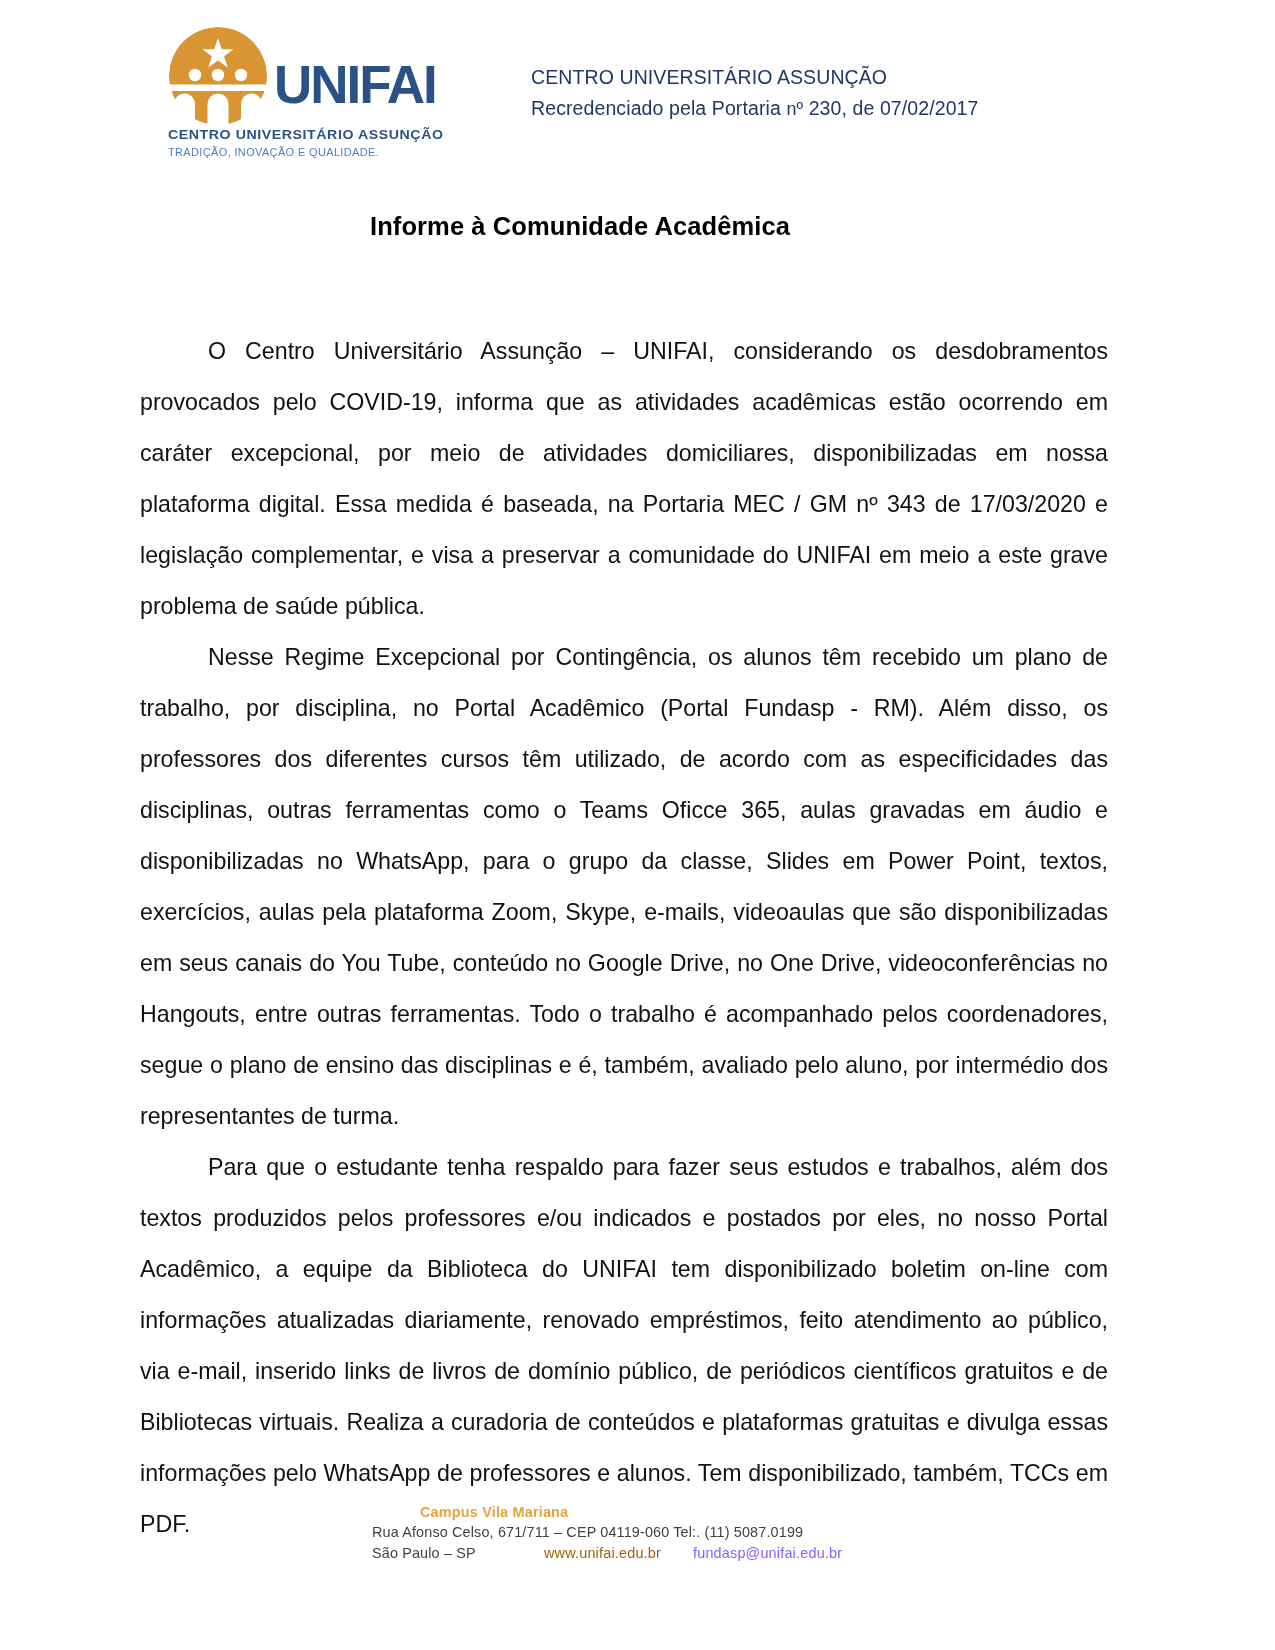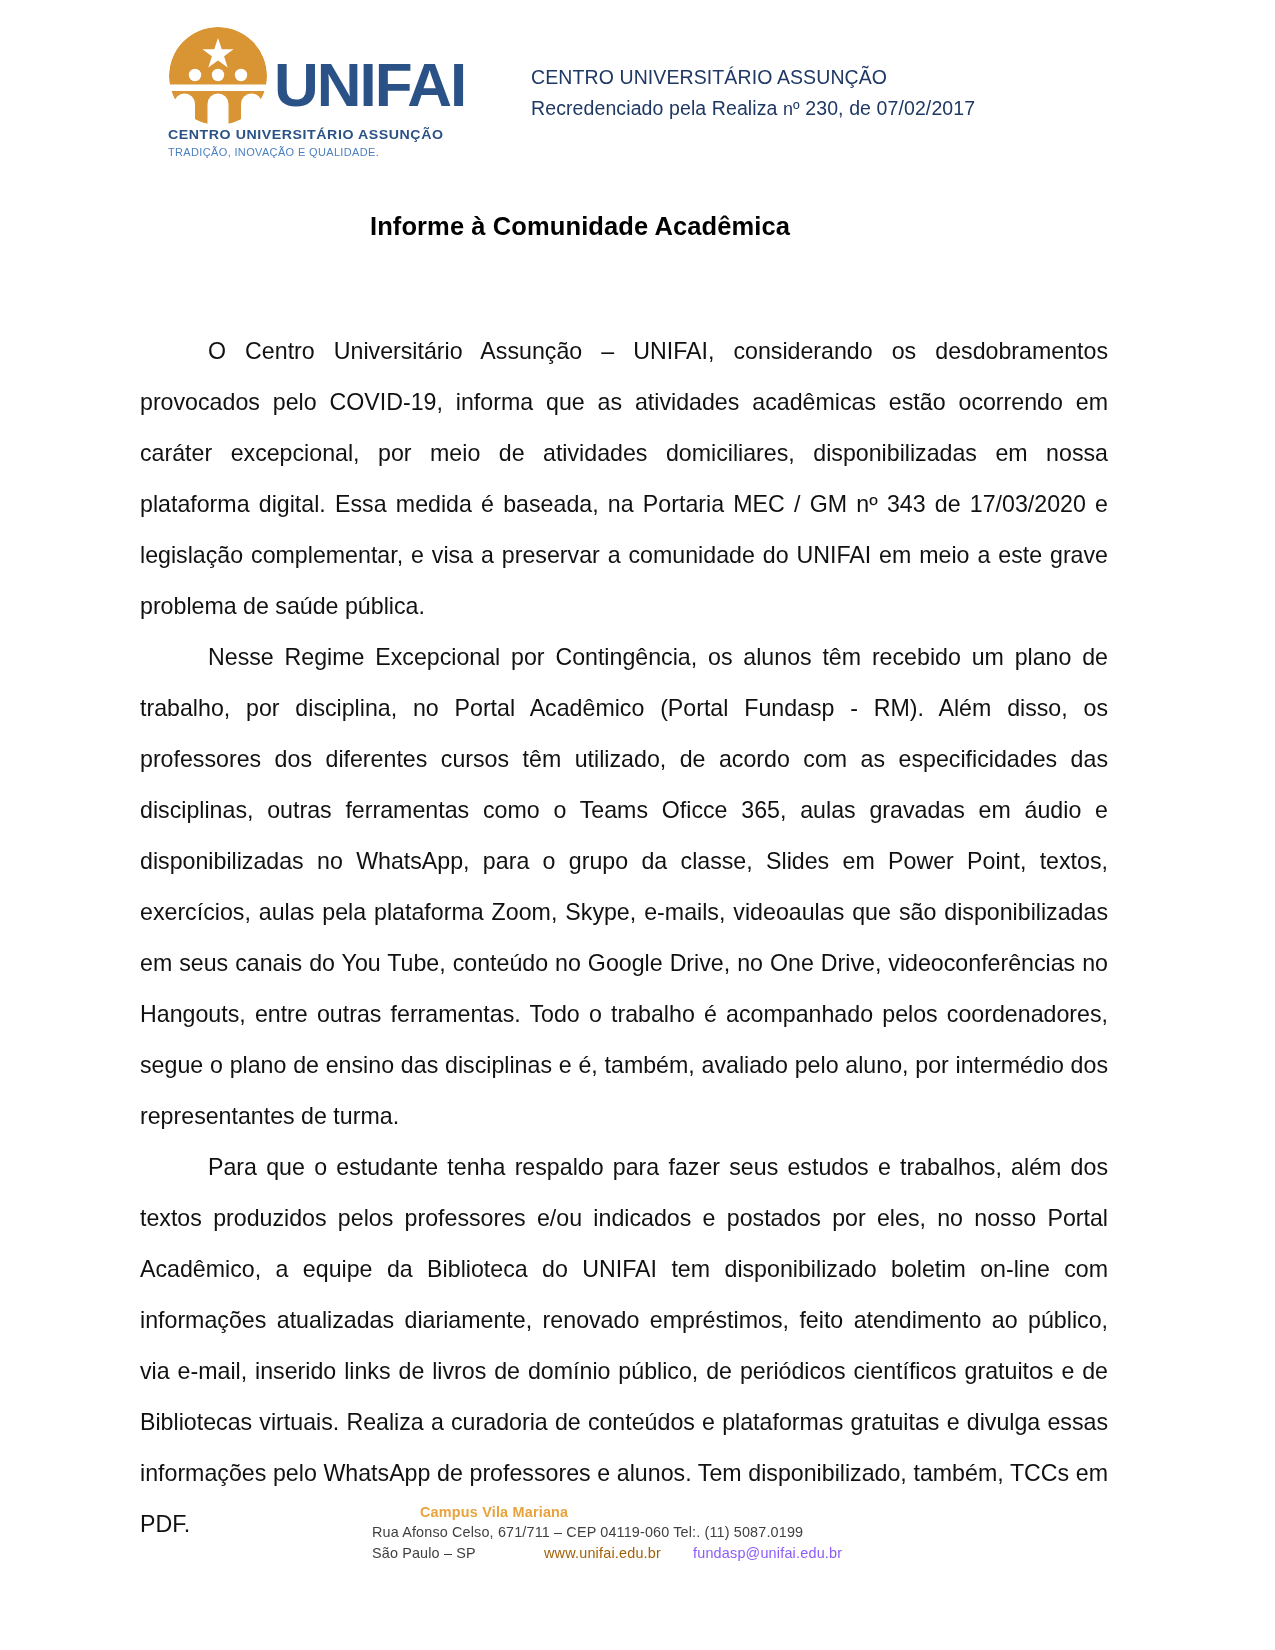--- a/index.html
+++ b/index.html
@@ -46,21 +46,21 @@
     flex: 0 0 100px;
     position: relative;
   }
   .logo-word {
     margin-left: 6px;
     margin-top: 18px;
   }
   .unifai-text {
     font-family: "Liberation Sans", sans-serif;
     font-weight: bold;
-    font-size: 62px;
+    font-size: 53px;
     letter-spacing: -2px;
     color: #2b5286;
     line-height: 0.86;
     display: block;
   }
   .unifai-sub1 {
     display: block;
     font-size: 14.2px;
     font-weight: bold;
     color: #2b5286;
@@ -197,21 +197,21 @@
         <span class="logo-word">
           <span class="unifai-text">UNIFAI</span>
         </span>
       </div>
       <span class="unifai-sub1">CENTRO UNIVERSITÁRIO ASSUNÇÃO</span>
       <span class="unifai-sub2">TRADIÇÃO, INOVAÇÃO E QUALIDADE.</span>
     </div>
 
     <div class="header-text">
       <span class="line1">CENTRO UNIVERSITÁRIO ASSUNÇÃO</span>
-      <span class="line2"><span>Recredenciado pela Realiza </span><span class="ord">nº</span><span> 230, de 07/02/2017</span></span>
+      <span class="line2"><span>Recredenciado pela Portaria </span><span class="ord">nº</span><span> 230, de 07/02/2017</span></span>
     </div>
   </div>
 
   <div class="doc-title">Informe à Comunidade Acadêmica</div>
 
   <div class="body-text">
     <p>O Centro Universitário Assunção – UNIFAI, considerando os desdobramentos provocados pelo COVID-19, informa que as atividades acadêmicas estão ocorrendo em caráter excepcional, por meio de atividades domiciliares, disponibilizadas em nossa plataforma digital. Essa medida é baseada, na Portaria MEC / GM nº 343 de 17/03/2020 e legislação complementar, e visa a preservar a comunidade do UNIFAI em meio a este grave problema de saúde pública.</p>
     <p>Nesse Regime Excepcional por Contingência, os alunos têm recebido um plano de trabalho, por disciplina, no Portal Acadêmico (Portal Fundasp - RM). Além disso, os professores dos diferentes cursos têm utilizado, de acordo com as especificidades das disciplinas, outras ferramentas como o Teams Oficce 365, aulas gravadas em áudio e disponibilizadas no WhatsApp, para o grupo da classe, Slides em Power Point, textos, exercícios, aulas pela plataforma Zoom, Skype, e-mails, videoaulas que são disponibilizadas em seus canais do You Tube, conteúdo no Google Drive, no One Drive, videoconferências no Hangouts, entre outras ferramentas. Todo o trabalho é acompanhado pelos coordenadores, segue o plano de ensino das disciplinas e é, também, avaliado pelo aluno, por intermédio dos representantes de turma.</p>
     <p>Para que o estudante tenha respaldo para fazer seus estudos e trabalhos, além dos textos produzidos pelos professores e/ou indicados e postados por eles, no nosso Portal Acadêmico, a equipe da Biblioteca do UNIFAI tem disponibilizado boletim on-line com informações atualizadas diariamente, renovado empréstimos, feito atendimento ao público, via e-mail, inserido links de livros de domínio público, de periódicos científicos gratuitos e de Bibliotecas virtuais. Realiza a curadoria de conteúdos e plataformas gratuitas e divulga essas informações pelo WhatsApp de professores e alunos. Tem disponibilizado, também, TCCs em PDF.</p>
   </div>

